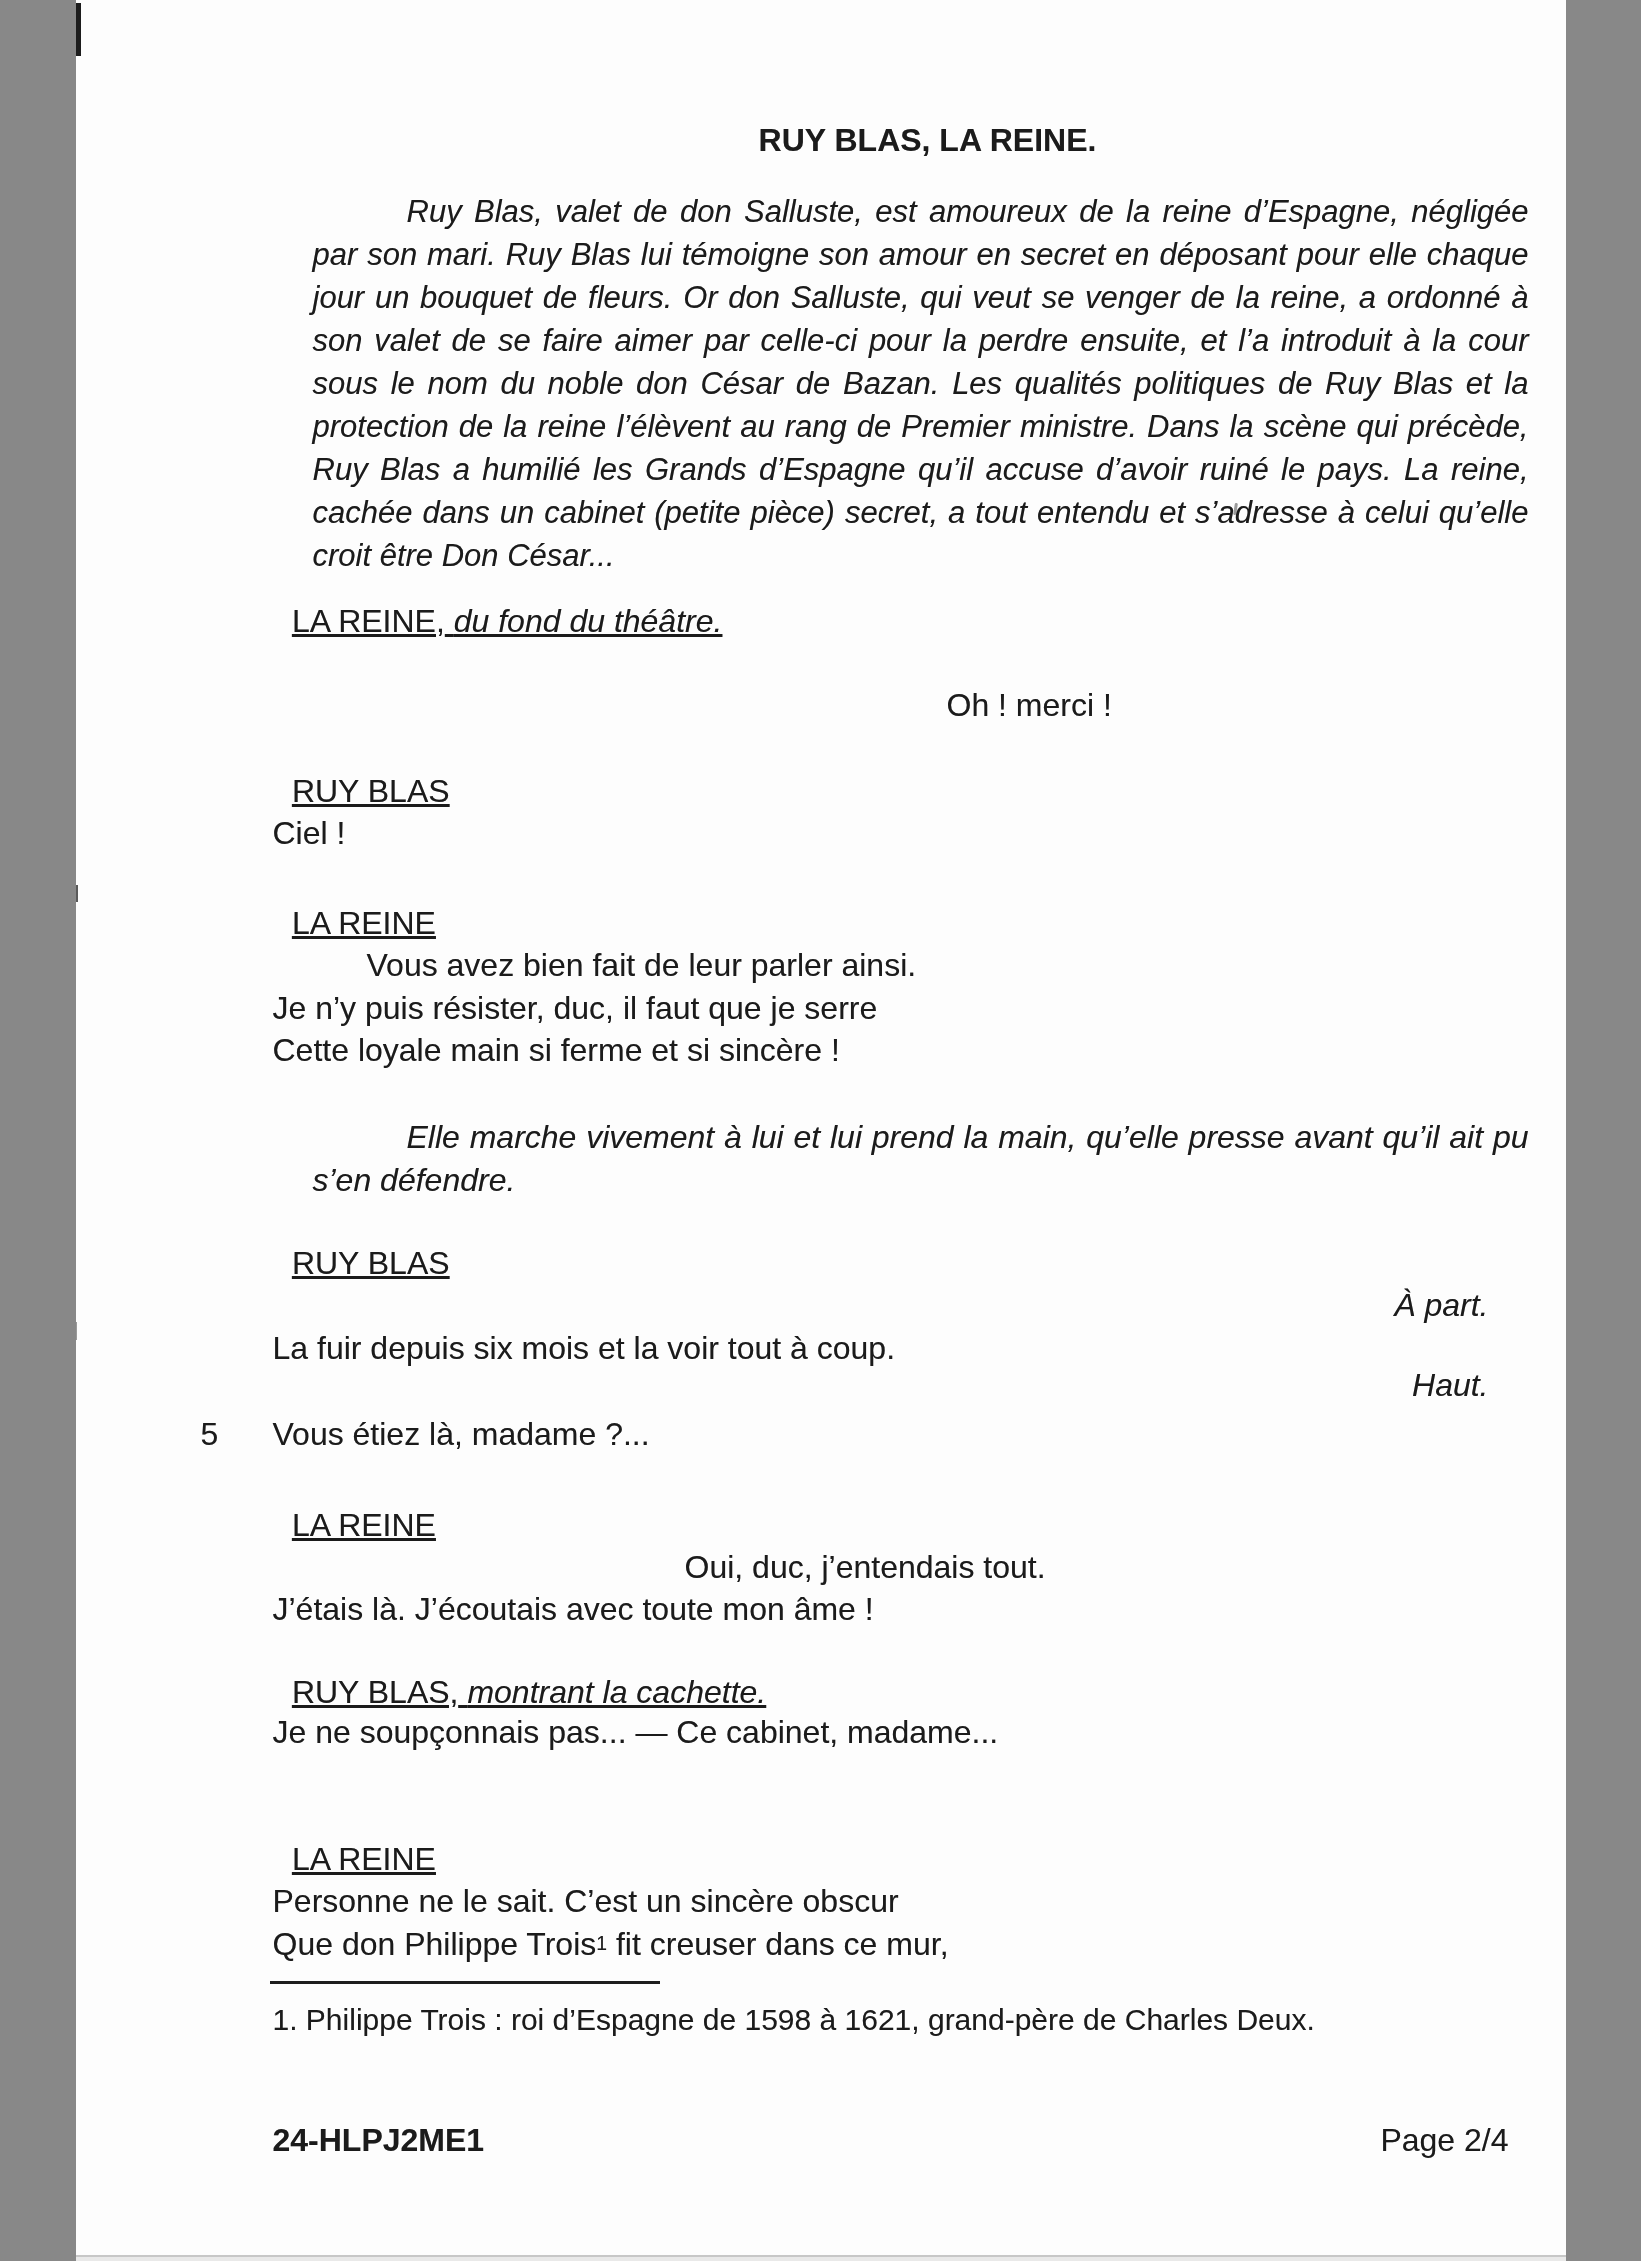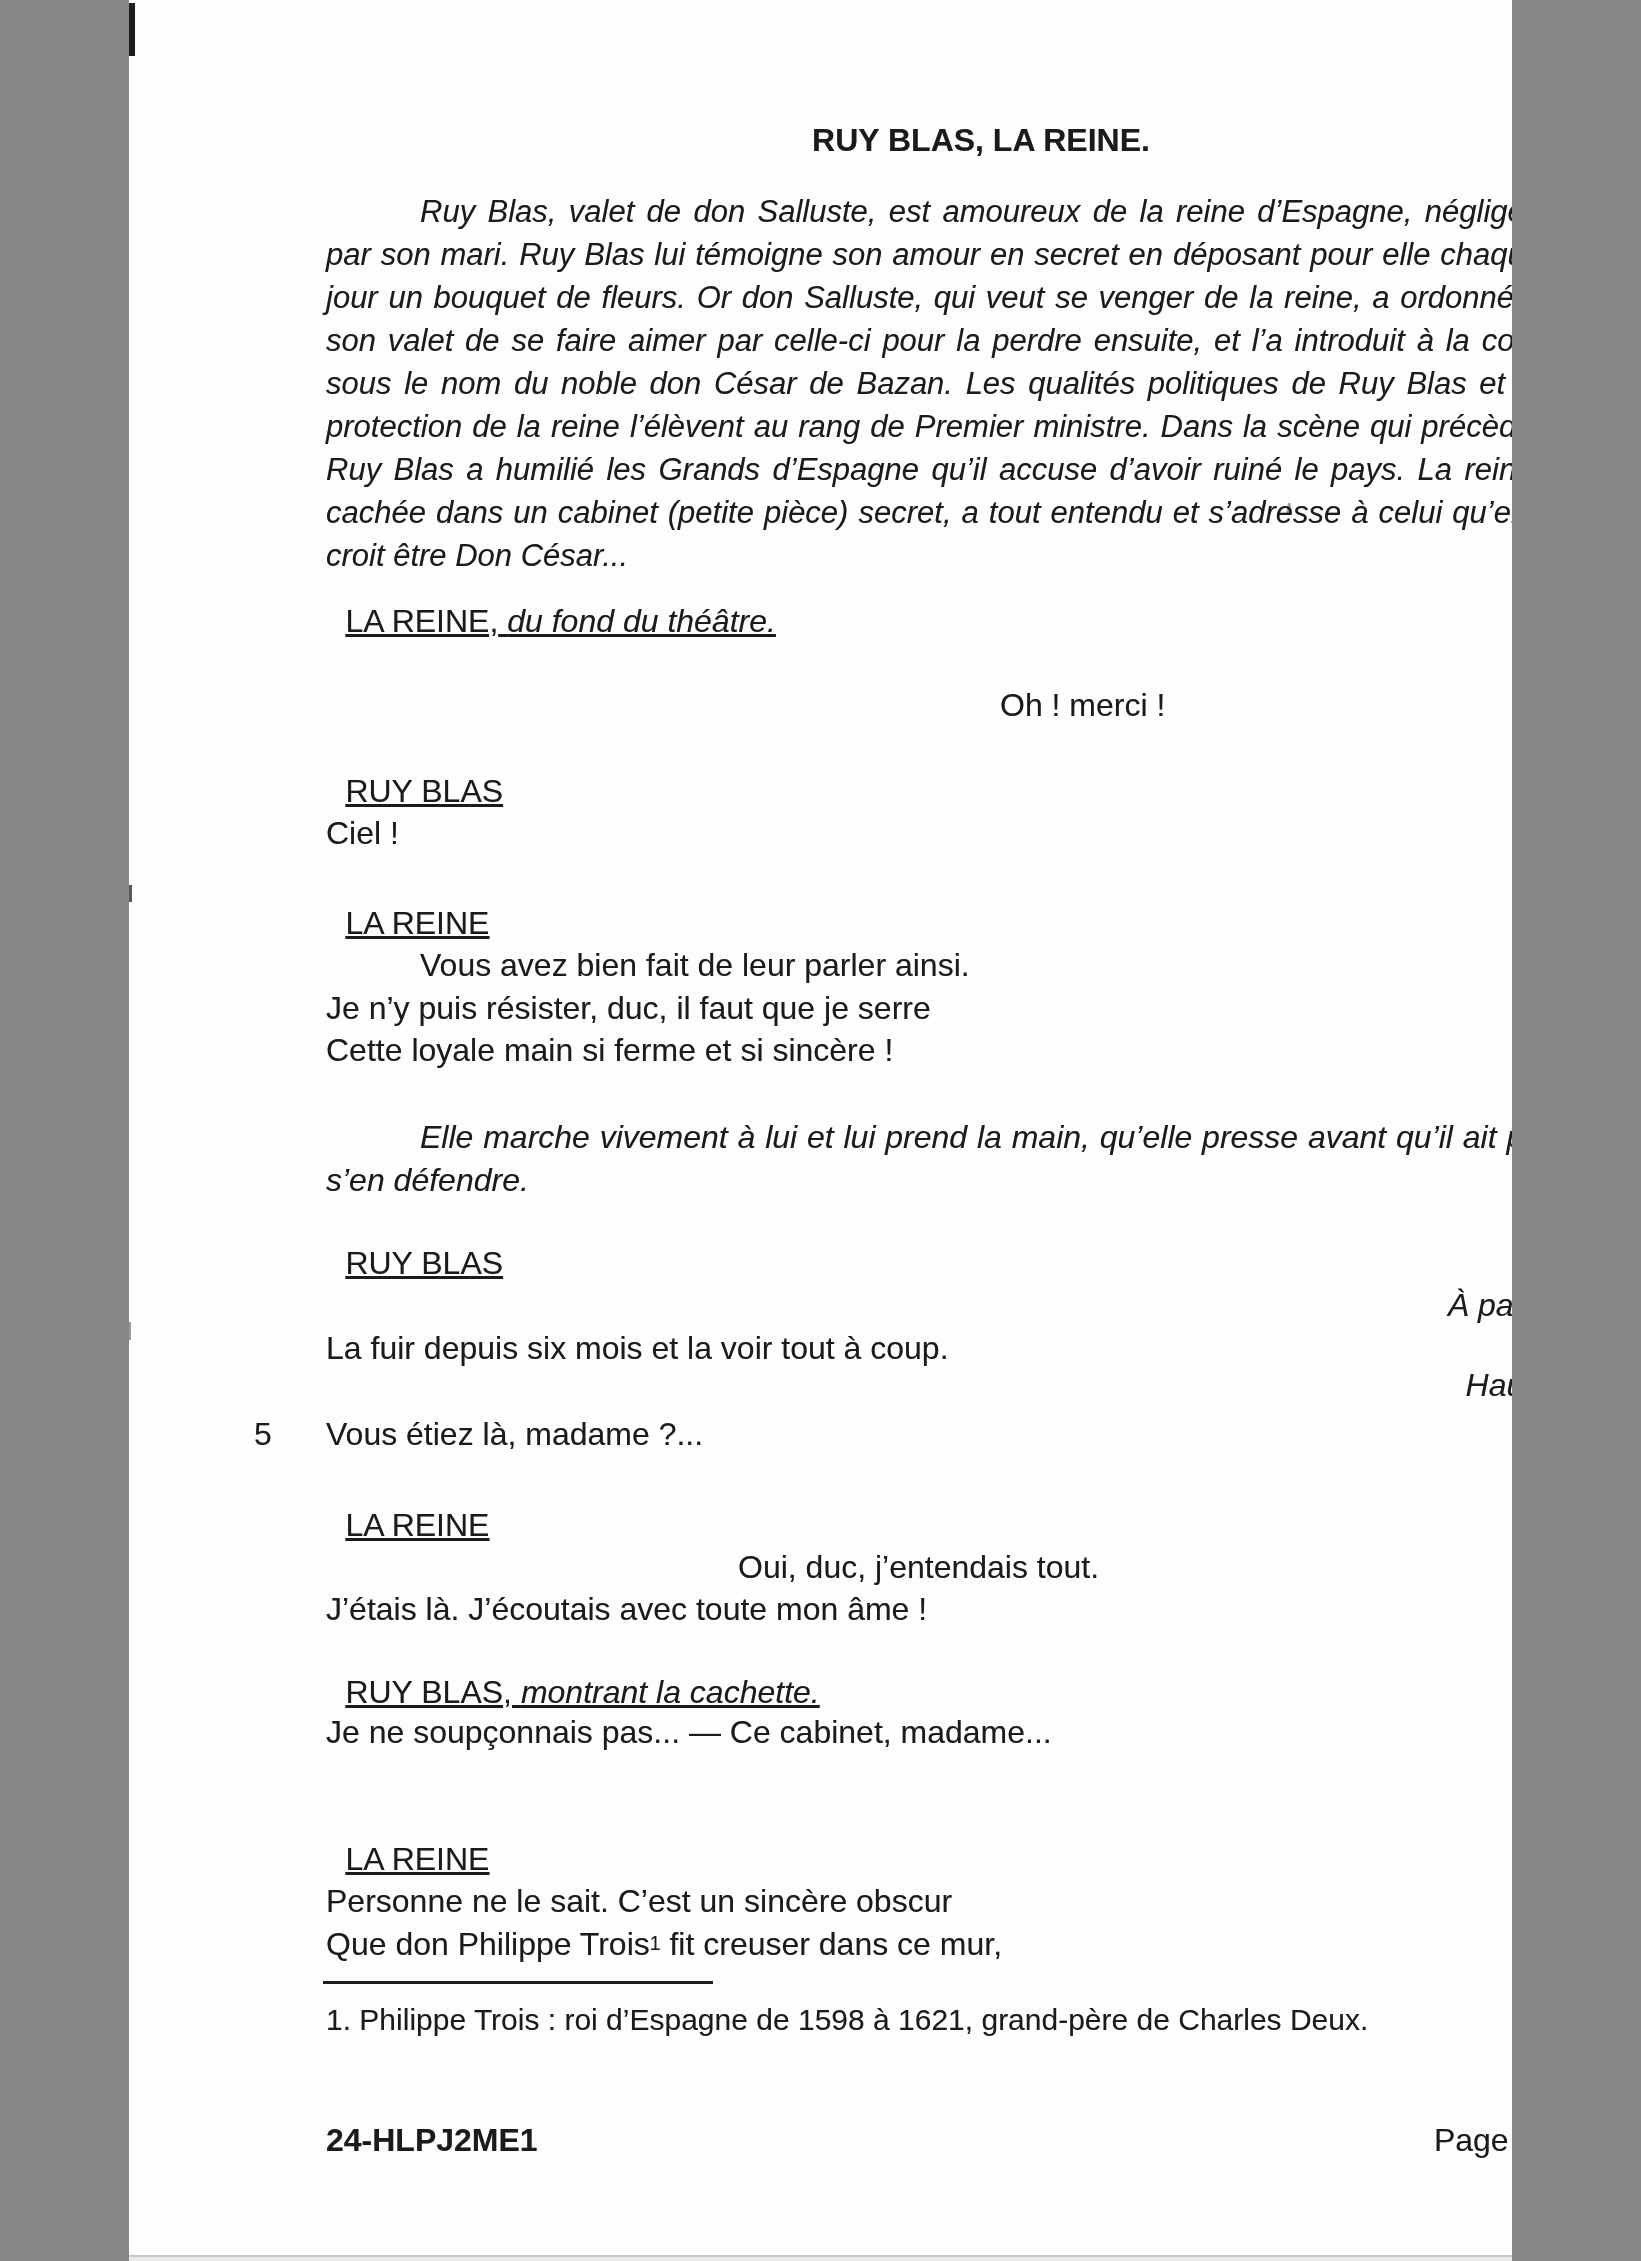--- a/index.html
+++ b/index.html
@@ -1,31 +1,31 @@
 <!DOCTYPE html>
 <html style="font-size:10.3px"><head>
 <meta charset="utf-8">
 <style>
   html,body { margin:0; padding:0; background:#888; }
   .page {
     position:relative;
-    width:1383px; height:2261px;
+    width:1490px; height:2261px;
     margin:0 auto;
     background:#fdfdfd;
     font-family:"Liberation Sans", sans-serif;
     font-size:32px;
     line-height:43px;
     color:#1b1b1b;
     overflow:hidden;
     text-shadow:0 0 0.6px rgba(20,20,20,.35);
   }
   .row { position:absolute; left:197px; width:1216px; }
   .c   { text-align:left; padding-left:19.4px; box-sizing:border-box;text-decoration:underline; }
   .r   { text-align:right; }
-  .j   { text-align:justify; text-indent:94px; }
+  .j   { text-align:justify; text-indent:94px;margin-left:40px; }
   .ind { text-indent:94px; }
   .it  { font-style:italic; }
   .b   { font-weight:bold; }
   .title-row { text-align:center; padding-left:94px; box-sizing:border-box; font-weight:bold; }
   .intro { font-size:31px; }
   .oh-line  { padding-left:674px; box-sizing:border-box; }
   .oui-line { padding-left:412px;  box-sizing:border-box; }
   .vnum { position:absolute; left:-72px; top:0; }
   .sup  { font-size:19.4px; vertical-align:top; position:relative; top:-1.3px; }
   .footnote-rule { position:absolute; left:194px; top:1981px; width:390px; height:2.6px; background:#1e1e1e; }

